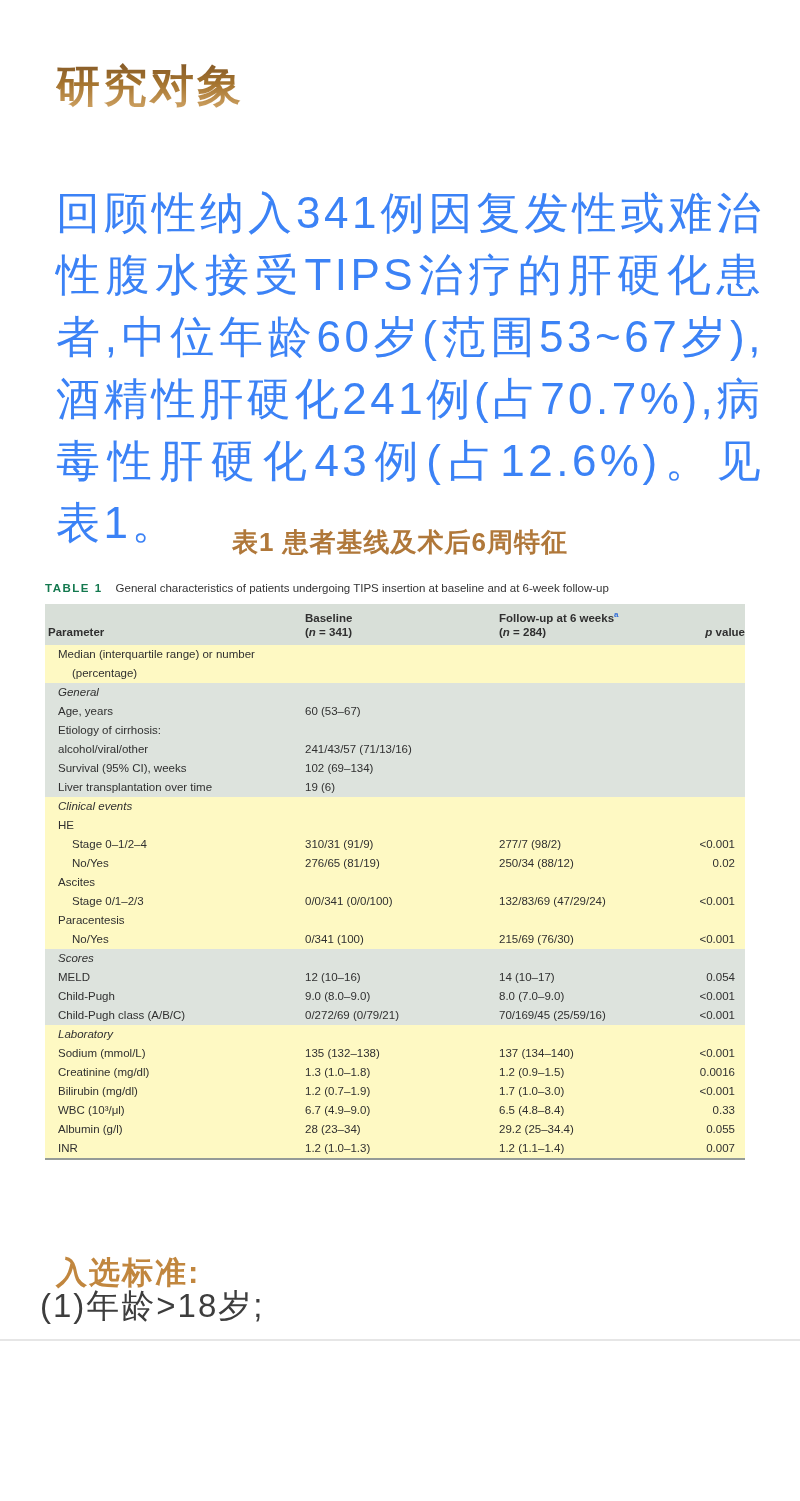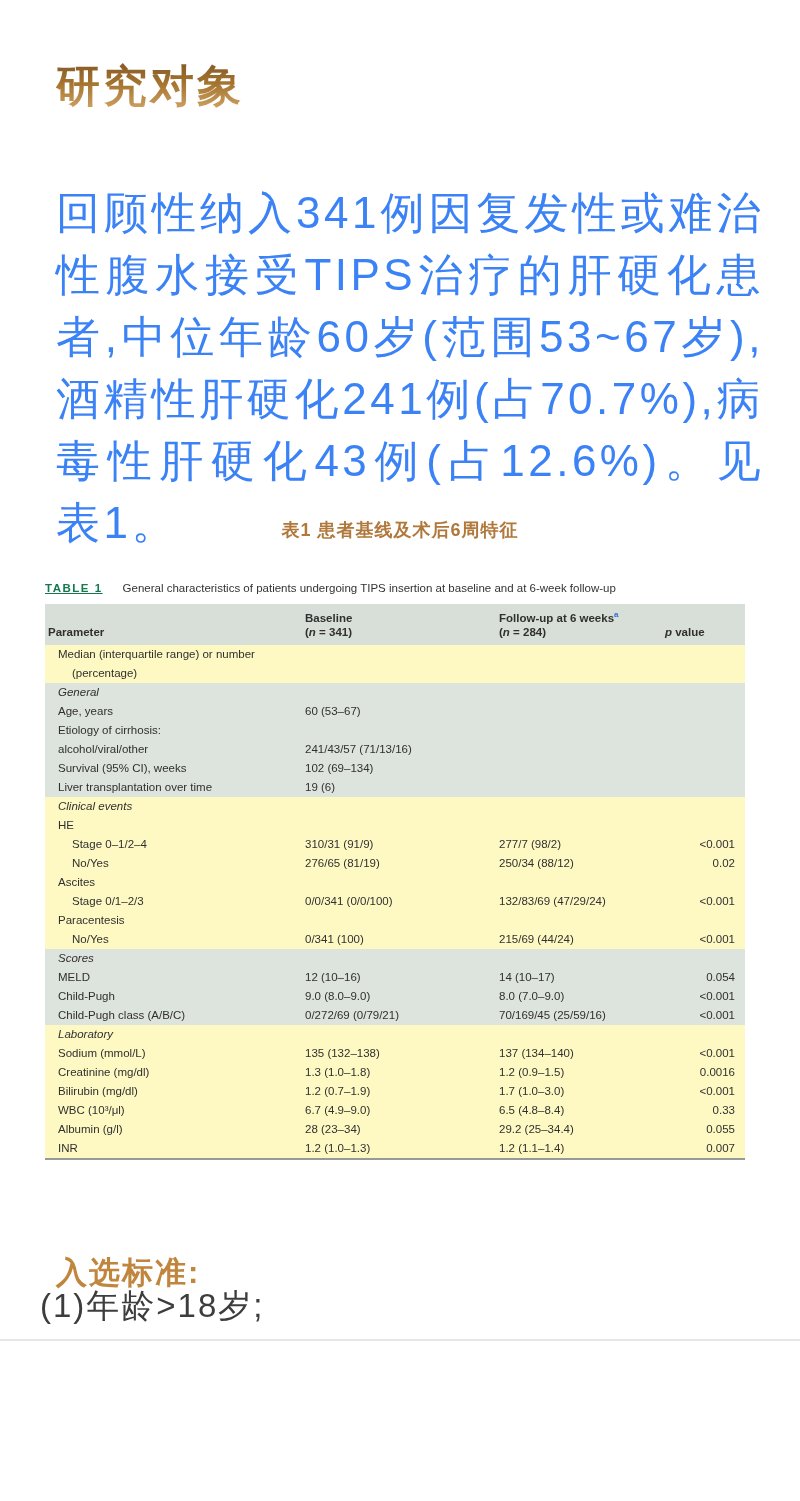--- a/index.html
+++ b/index.html
@@ -22,36 +22,36 @@
   
   .intro {
     position:absolute; left:56px; right:36px; top:138px;
     font-size:44px; line-height:62px; letter-spacing:3.5px;
     color:#3b82f6; text-align:justify;
   }
 
   
   .cn-caption {
     position:absolute; left:0; top:503px; width:800px; text-align:center;
-    font-size:18px; font-weight:bold; color:#b0783a; letter-spacing:1px;
+    font-size:26px; font-weight:bold; color:#b0783a; letter-spacing:1px;
   }
 
   
   .figure { position:absolute; left:45px; top:580px; width:700px; }
   .tbl-caption { font-size:11.5px; color:#333333; line-height:16px; margin-bottom:8px; }
-  .tbl-label { color:#14794f; font-weight:bold; letter-spacing:1.5px; margin-right:20px;text-decoration:underline; }
+  .tbl-label { color:#14794f; font-weight:bold; letter-spacing:1.5px; margin-right:13px; }
   .tbl { width:700px; font-size:11.5px; color:#303030; border-bottom:2px solid #959b97; }
 
   .thead {
     display:grid; grid-template-columns:260px 194px 166px 1fr;
     background:#d8dfd8; padding:4px 0 6px; min-height:31px; align-items:end;
     font-weight:bold; line-height:14px;
   }
   .thead .hc-param { padding-left:3px; }
-  .thead .hc-p { text-align:left; padding-right:10px; }
+  .thead .hc-p { text-align:right; padding-right:0; }
   .sup-a { color:#2f6bd8; font-size:8px; vertical-align:super; font-weight:bold; }
   .it { font-style:italic; }
 
   .row {
     display:grid; grid-template-columns:260px 194px 166px 1fr;
     min-height:19px; line-height:19px; align-items:start;
   }
   .row .param { padding-left:13px; }
   .row.indent .param { padding-left:27px; }
   .row.section .param { font-style:italic; }
@@ -185,21 +185,21 @@
           </div>
           <div class="row band-white">
             <div class="param">Paracentesis</div>
             <div class="val"></div>
             <div class="val"></div>
             <div class="p"></div>
           </div>
           <div class="row band-white indent">
             <div class="param">No/Yes</div>
             <div class="val">0/341 (100)</div>
-            <div class="val">215/69 (44/24)</div>
+            <div class="val">215/69 (76/30)</div>
             <div class="p">&lt;0.001</div>
           </div>
           <div class="row band-green section">
             <div class="param">Scores</div>
             <div class="val"></div>
             <div class="val"></div>
             <div class="p"></div>
           </div>
           <div class="row band-green">
             <div class="param">MELD</div>

